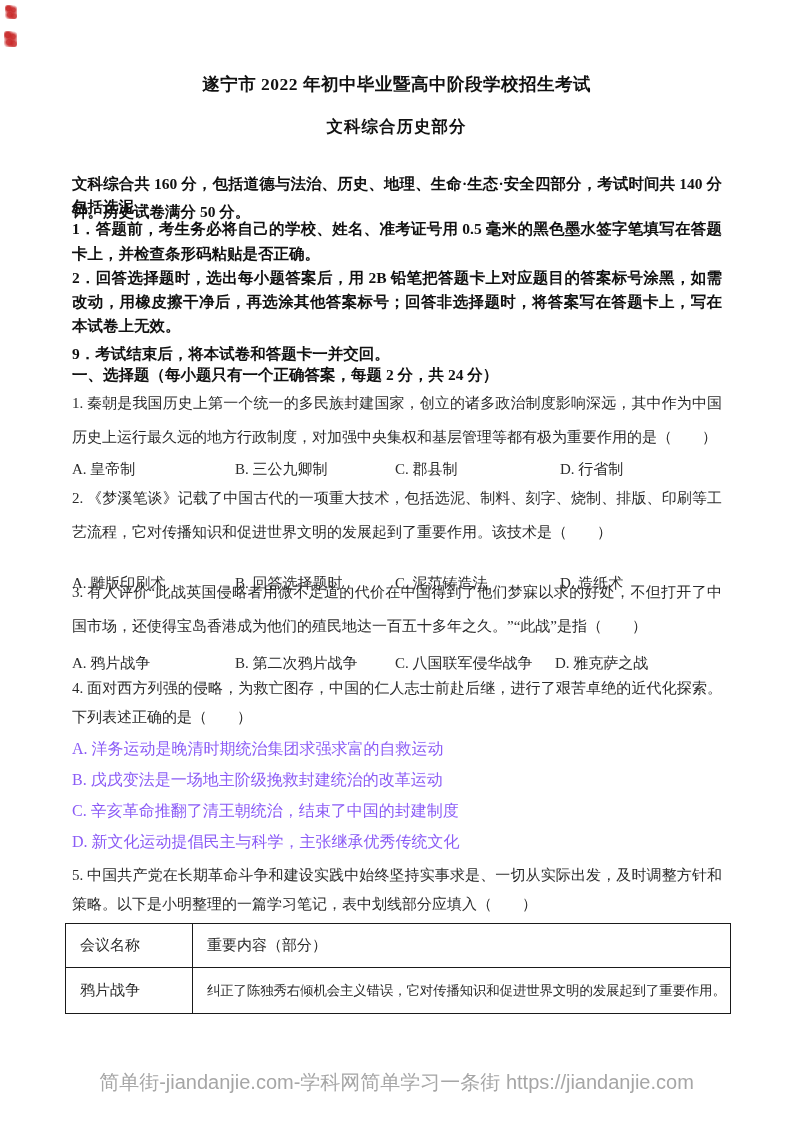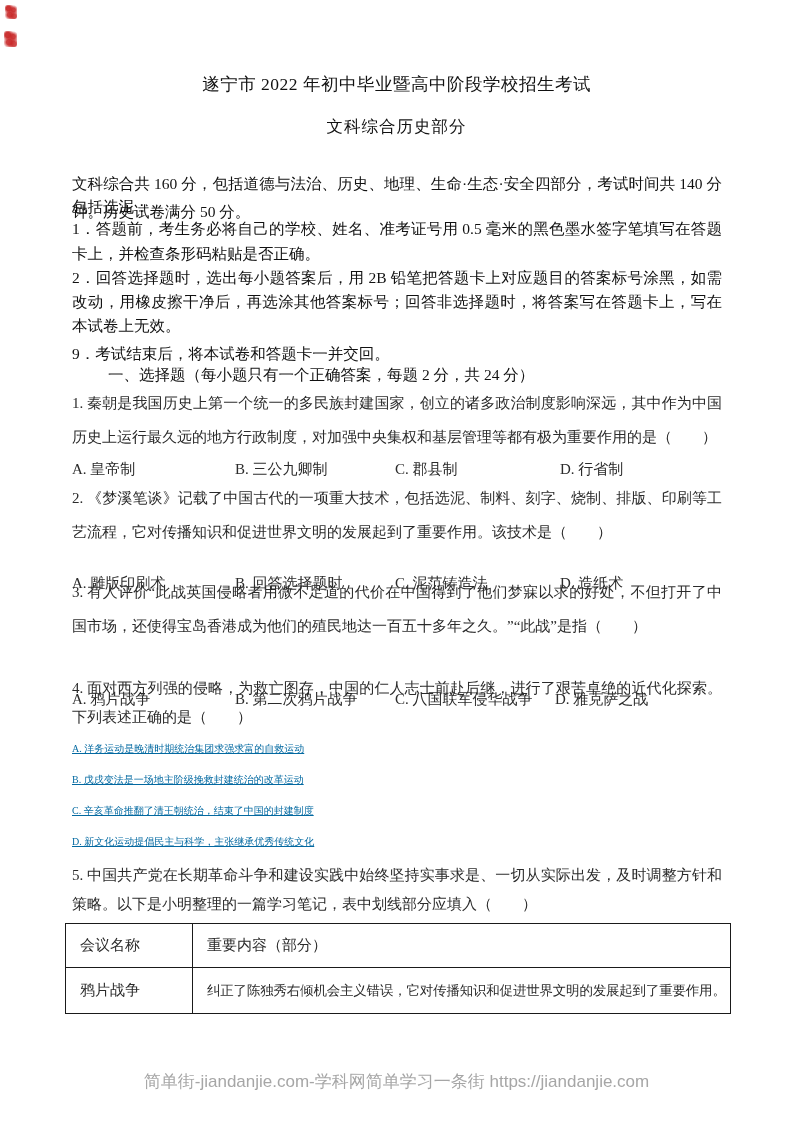--- a/index.html
+++ b/index.html
@@ -7,55 +7,55 @@
     position:relative;
     width:793px;height:1122px;
     background:#ffffff;
     font-family:"Liberation Serif","DejaVu Serif",serif;
     color:#1f1f1f;
     overflow:hidden;
   }
   .abs{position:absolute;}
   .center{left:0;width:793px;text-align:center;}
   .body-col{left:72px;width:650px;}
-  .bold{font-weight:normal;color:#111;}
+  .bold{font-weight:bold;color:#111;}
   .title{font-size:17.5px;letter-spacing:.5px;}
   .subtitle{font-size:16.5px;letter-spacing:1px;}
   .hdr-par{font-size:15.5px;line-height:28px;text-align:justify;margin-top:28px;}
   .notice{font-size:15.5px;line-height:25px;text-align:justify;}
   .notice2{line-height:24px;}
   .section-head{font-size:15.5px;}
   .stem{font-size:15px;line-height:34px;text-align:justify;color:#2b2b2b;}
   .stem.tight{line-height:29px;}
   .opts{position:relative;height:22px;font-size:15px;color:#2b2b2b;}
   .opts .o{position:absolute;top:0;white-space:nowrap;}
   .opts .o1{left:0;}
   .opts .o2{left:163px;}
   .opts .o3{left:323px;}
   .opts .o4{left:488px;}
-  .optlist{font-size:10px;color:#0369a1;text-decoration:underline;}
+  .optlist{font-size:16px;color:#8b5cf6;}
   .optlist div{line-height:31px;white-space:nowrap;}
   table.note-table{
     border-collapse:collapse;
     width:666px;
     table-layout:fixed;
     font-size:15px;color:#2b2b2b;padding-left:35px;
   }
   table.note-table td{
     border:1.5px solid #1a1a1a;
     padding:0 10px 0 14px;
     vertical-align:middle;
   }
   table.note-table .c1{width:102px;}
   table.note-table tr.r1 td{height:43px;}
   table.note-table tr.r2 td{height:45px;}
   table.note-table tr.r2 .c2{font-size:13.5px;white-space:nowrap;letter-spacing:-.2px;}
   .footer{
     font-family:"Liberation Sans","DejaVu Sans",sans-serif;
-    font-size:17px;color:#a6a6a6;line-height:24px;
+    font-size:20px;color:#a6a6a6;line-height:24px;
   }
   .red-mark{
     position:absolute;border-radius:2px;
     background:
       radial-gradient(circle at 30% 25%, rgba(200,40,40,.95) 0 18%, transparent 40%),
       radial-gradient(circle at 70% 35%, rgba(200,40,40,.9) 0 16%, transparent 40%),
       radial-gradient(circle at 40% 70%, rgba(200,40,40,.9) 0 20%, transparent 45%),
       radial-gradient(circle at 75% 80%, rgba(200,40,40,.85) 0 15%, transparent 40%);
     filter:blur(.4px);
   }
@@ -77,40 +77,40 @@
   <div class="abs body-col bold hdr-par" style="top:142px;">文科综合共 160 分，包括道德与法治、历史、地理、生命·生态·安全四部分，考试时间共 140 分钟。历史试卷满分 50 分。</div>
 
   <div class="abs body-col bold notice" style="top:194px;">包括选泥：</div>
 
   <div class="abs body-col bold notice" style="top:216px;">1．答题前，考生务必将自己的学校、姓名、准考证号用 0.5 毫米的黑色墨水签字笔填写在答题卡上，并检查条形码粘贴是否正确。</div>
 
   <div class="abs body-col bold notice notice2" style="top:266px;">2．回答选择题时，选出每小题答案后，用 2B 铅笔把答题卡上对应题目的答案标号涂黑，如需改动，用橡皮擦干净后，再选涂其他答案标号；回答非选择题时，将答案写在答题卡上，写在本试卷上无效。</div>
 
   <div class="abs body-col bold notice" style="top:341px;">9．考试结束后，将本试卷和答题卡一并交回。</div>
 
-  <div class="abs body-col bold section-head" style="top:365px;margin-left:36px;">一、选择题（每小题只有一个正确答案，每题 2 分，共 24 分）</div>
+  <div class="abs body-col bold section-head" style="top:365px;">一、选择题（每小题只有一个正确答案，每题 2 分，共 24 分）</div>
 
   <div class="abs body-col stem" style="top:386px;">1. 秦朝是我国历史上第一个统一的多民族封建国家，创立的诸多政治制度影响深远，其中作为中国历史上运行最久远的地方行政制度，对加强中央集权和基层管理等都有极为重要作用的是（　　）</div>
   <div class="abs body-col opts" style="top:460px;">
     <span class="o o1">A. 皇帝制</span>
     <span class="o o2">B. 三公九卿制</span>
     <span class="o o3">C. 郡县制</span>
     <span class="o o4">D. 行省制</span>
   </div>
 
   <div class="abs body-col stem" style="top:481px;">2. 《梦溪笔谈》记载了中国古代的一项重大技术，包括选泥、制料、刻字、烧制、排版、印刷等工艺流程，它对传播知识和促进世界文明的发展起到了重要作用。该技术是（　　）</div>
   <div class="abs body-col opts" style="top:552px;">
     <span class="o o1">A. 雕版印刷术</span>
     <span class="o o2">B. 回答选择题时</span>
     <span class="o o3">C. 泥范铸造法</span>
     <span class="o o4">D. 造纸术</span>
   </div>
 
   <div class="abs body-col stem" style="top:575px;">3. 有人评价“此战英国侵略者用微不足道的代价在中国得到了他们梦寐以求的好处，不但打开了中国市场，还使得宝岛香港成为他们的殖民地达一百五十多年之久。”“此战”是指（　　）</div>
-  <div class="abs body-col opts" style="top:646px;text-align:right;">
+  <div class="abs body-col opts" style="top:610px;text-align:right;">
     <span class="o o1">A. 鸦片战争</span>
     <span class="o o2">B. 第二次鸦片战争</span>
     <span class="o o3">C. 八国联军侵华战争</span>
     <span class="o o4" style="left:483px;">D. 雅克萨之战</span>
   </div>
 
   <div class="abs body-col stem tight" style="top:674px;">4. 面对西方列强的侵略，为救亡图存，中国的仁人志士前赴后继，进行了艰苦卓绝的近代化探索。下列表述正确的是（　　）</div>
   <div class="abs body-col optlist" style="top:733px;">
     <div>A. 洋务运动是晚清时期统治集团求强求富的自救运动</div>
     <div>B. 戊戌变法是一场地主阶级挽救封建统治的改革运动</div>

